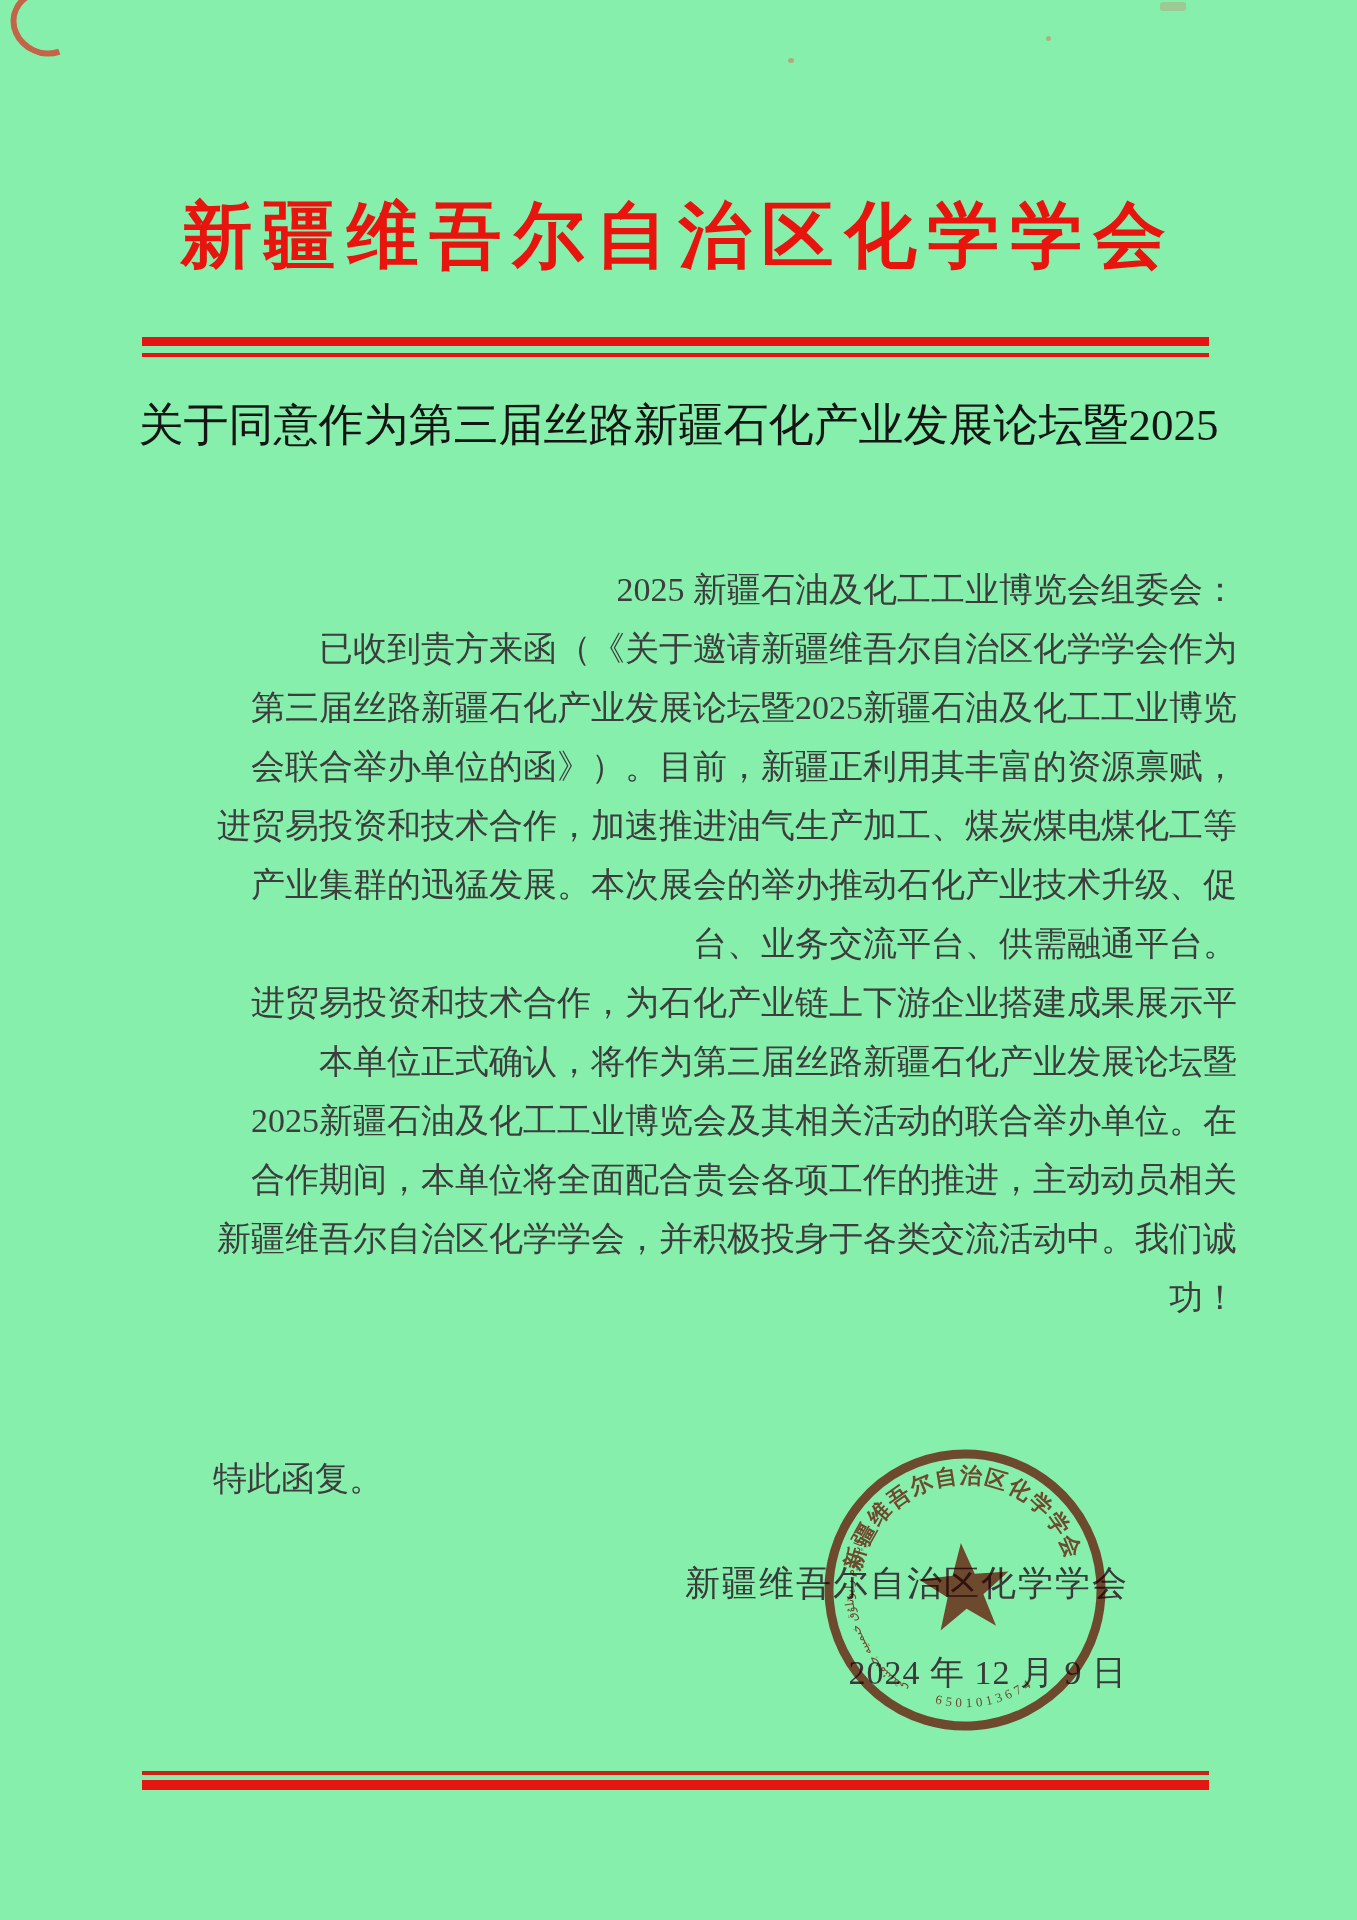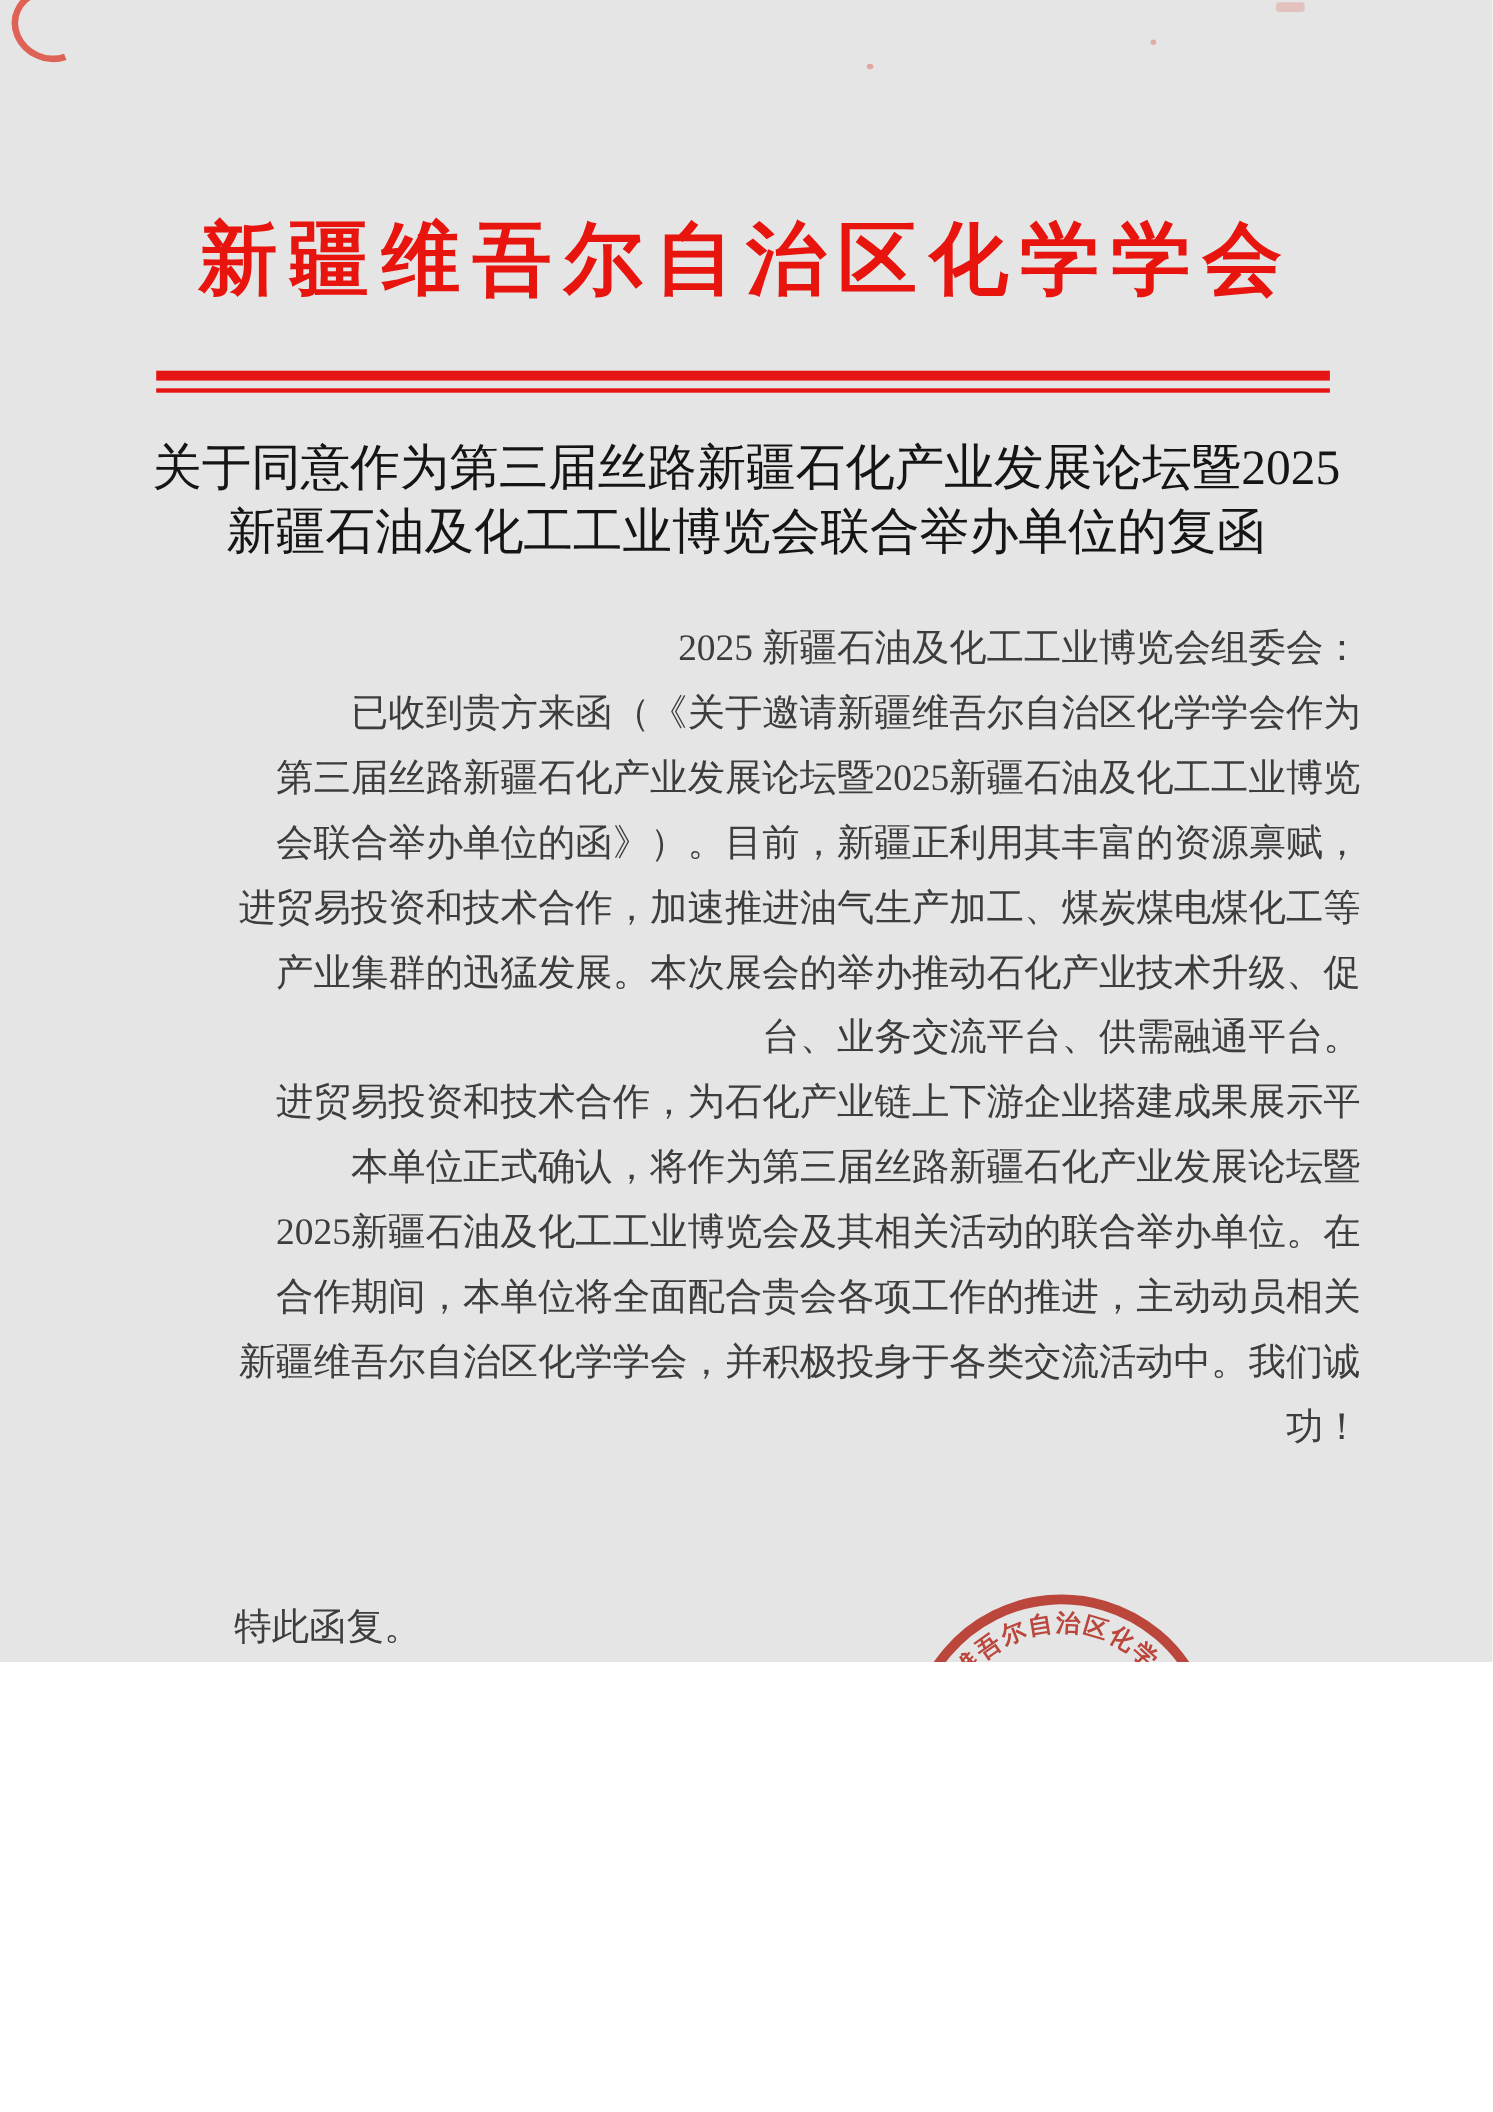--- a/index.html
+++ b/index.html
@@ -1,19 +1,19 @@
 <!DOCTYPE html>
 <html><head>
 <meta charset="utf-8">
 <style>
   html,body{margin:0;padding:0;background:#ffffff;}
   .page{
     position:relative;
-    width:1357px;height:1511px;
-    background:#e5e5e5;
+    width:1357px;height:1920px;
+    background:#86efac;
     overflow:hidden;
     font-family:"Liberation Serif","DejaVu Serif",serif;
   }
   
   .org-header{
     position:absolute;left:0;top:188px;width:100%;
     margin:0;text-align:center;
     font-size:72px;font-weight:bold;
     letter-spacing:11px;
     color:#e8140e;
@@ -85,21 +85,20 @@
   <div class="speck speck-1"></div>
   <div class="speck speck-2"></div>
   <div class="speck speck-3"></div>
 
   <h1 class="org-header">新疆维吾尔自治区化学学会</h1>
   <div class="rule rule-top-thick"></div>
   <div class="rule rule-top-thin"></div>
 
   <div class="doc-title">
     <div>关于同意作为第三届丝路新疆石化产业发展论坛暨2025</div>
-    <div>新疆石油及化工工业博览会联合举办单位的复函</div>
   </div>
 
   <div class="letter-body">
     <div class="body-line">2025 新疆石油及化工工业博览会组委会：</div>
     <div class="body-line indent">已收到贵方来函（《关于邀请新疆维吾尔自治区化学学会作为</div>
     <div class="body-line">第三届丝路新疆石化产业发展论坛暨2025新疆石油及化工工业博览</div>
     <div class="body-line">会联合举办单位的函》）。目前，新疆正利用其丰富的资源禀赋，</div>
     <div class="body-line">进贸易投资和技术合作，加速推进油气生产加工、煤炭煤电煤化工等</div>
     <div class="body-line">产业集群的迅猛发展。本次展会的举办推动石化产业技术升级、促</div>
     <div class="body-line">台、业务交流平台、供需融通平台。</div>

